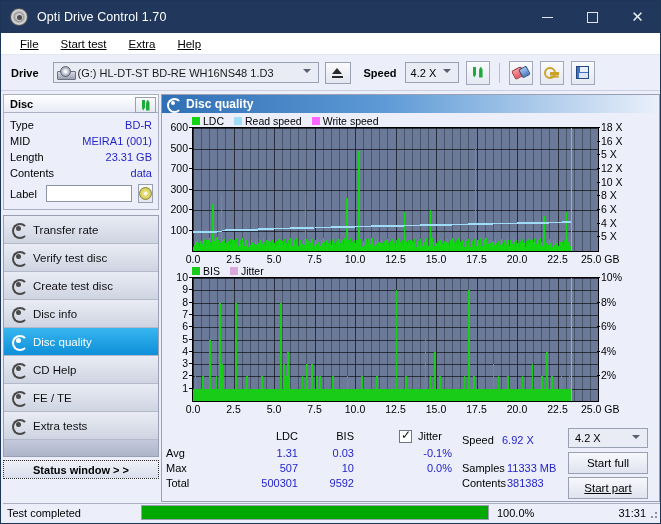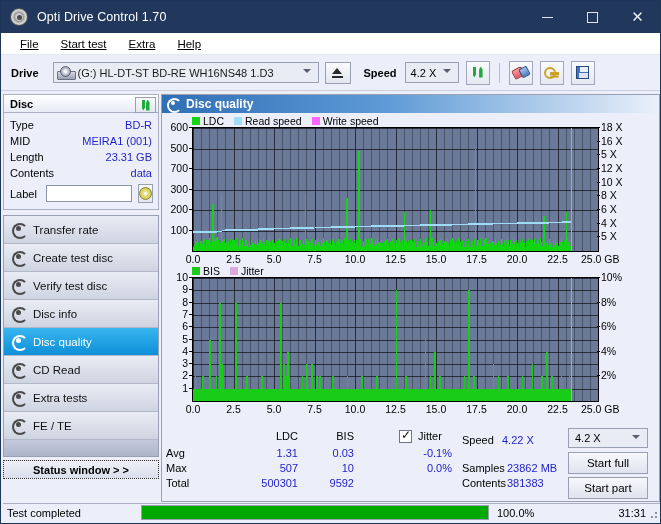--- a/index.html
+++ b/index.html
@@ -277,45 +277,45 @@
       </div>
     </div>
 
     <div id="navlist">
       <div class="nav-btn">
         <span class="nico"></span>
         <span>Transfer rate</span>
       </div>
       <div class="nav-btn">
         <span class="nico"></span>
-        <span>Create test disc</span>
+        <span>Verify test disc</span>
       </div>
       <div class="nav-btn">
         <span class="nico"></span>
-        <span>Verify test disc</span>
+        <span>Create test disc</span>
       </div>
       <div class="nav-btn">
         <span class="nico"></span>
         <span>Disc info</span>
       </div>
       <div class="nav-btn active">
         <span class="nico"></span>
         <span>Disc quality</span>
       </div>
       <div class="nav-btn">
         <span class="nico"></span>
-        <span>CD Read</span>
+        <span>CD Help</span>
+      </div>
+      <div class="nav-btn">
+        <span class="nico"></span>
+        <span>FE / TE</span>
       </div>
       <div class="nav-btn">
         <span class="nico"></span>
         <span>Extra tests</span>
-      </div>
-      <div class="nav-btn">
-        <span class="nico"></span>
-        <span>FE / TE</span>
       </div>
       <div id="nav-spacer"></div>
     </div>
 
     <div id="status-window">
       <span>Status window &gt; &gt;</span>
     </div>
   </div>
 
   <div id="main">
@@ -1160,34 +1160,34 @@
       <span class="st" style="left:4px; top:36px;">Max</span>
       <span class="stv" style="left:96px; top:36px; width:40px;">507</span>
       <span class="stv" style="left:152px; top:36px; width:40px;">10</span>
       <span class="stv" style="left:240px; top:36px; width:50px;">0.0%</span>
 
       <span class="st" style="left:4px; top:51px;">Total</span>
       <span class="stv" style="left:80px; top:51px; width:56px;">500301</span>
       <span class="stv" style="left:140px; top:51px; width:52px;">9592</span>
 
       <span class="st" style="left:300px; top:8px;">Speed</span>
-      <span class="stv" style="left:340px; top:8px; width:50px; text-align:left;">4.22 X</span>
+      <span class="stv" style="left:340px; top:8px; width:50px; text-align:left;">6.92 X</span>
       <span class="st" style="left:300px; top:36px;">Samples</span>
-      <span class="stv" style="left:345px; top:36px; width:56px; text-align:left;">23862 MB</span>
+      <span class="stv" style="left:345px; top:36px; width:56px; text-align:left;">11333 MB</span>
       <span class="st" style="left:300px; top:51px;">Contents</span>
       <span class="stv" style="left:345px; top:51px; width:56px; text-align:left;">381383</span>
 
       <div id="speed-combo2">
         <span>4.2 X</span>
         <span class="combo-arrow"></span>
       </div>
       <div class="act-btn" style="top:26px;">
         <span>Start full</span>
       </div>
-      <div class="act-btn" style="top:51px;">
+      <div class="act-btn" style="top:51px;text-decoration:underline;">
         <span>Start part</span>
       </div>
     </div>
   </div>
 
   <div id="statusbar">
     <span id="sb-text">Test completed</span>
     <div id="sb-progress-wrap">
       <div id="sb-progress-fill" style="width: 100%;"></div>
     </div>

